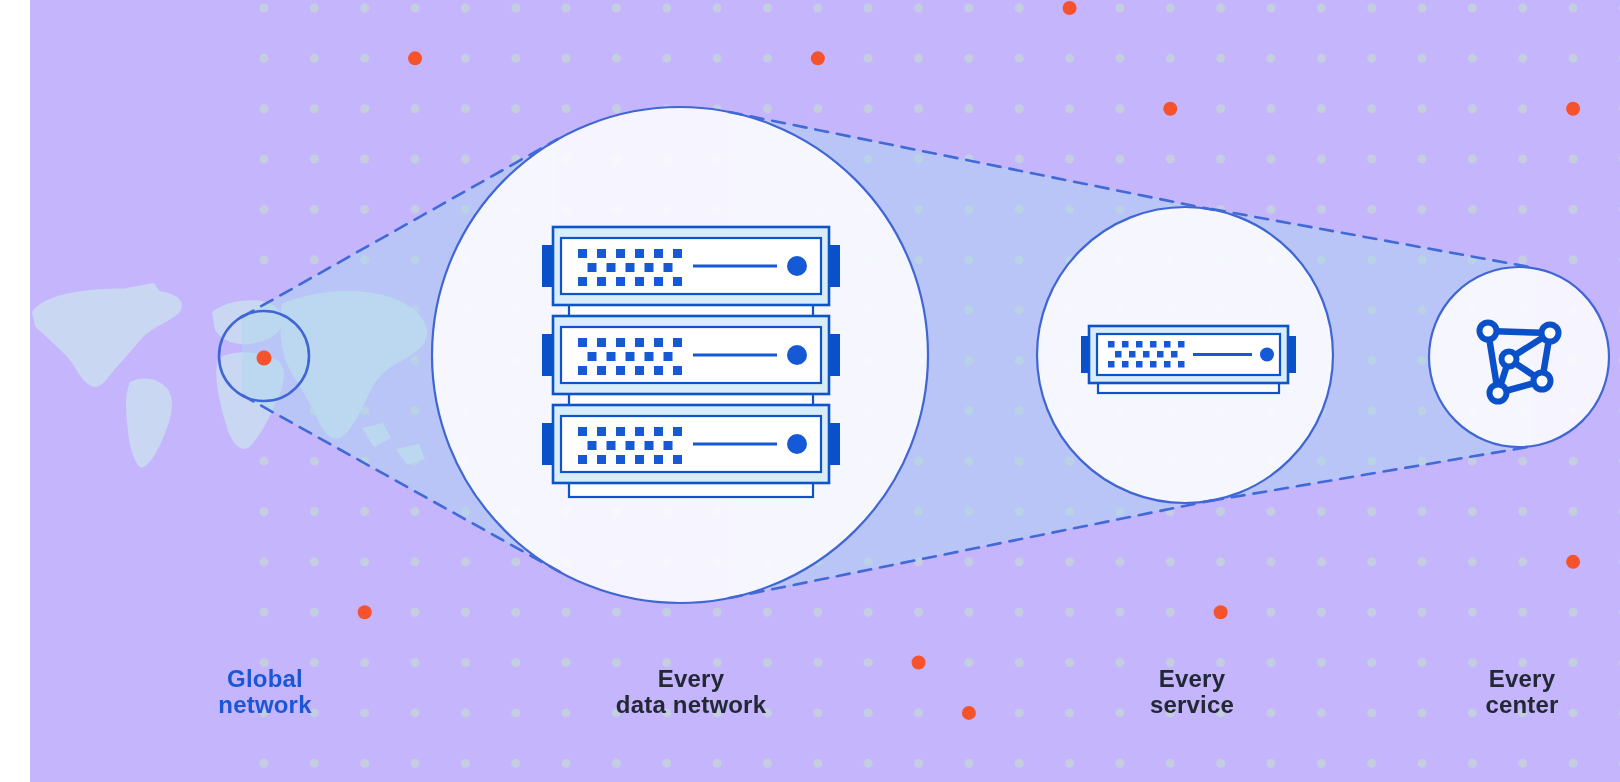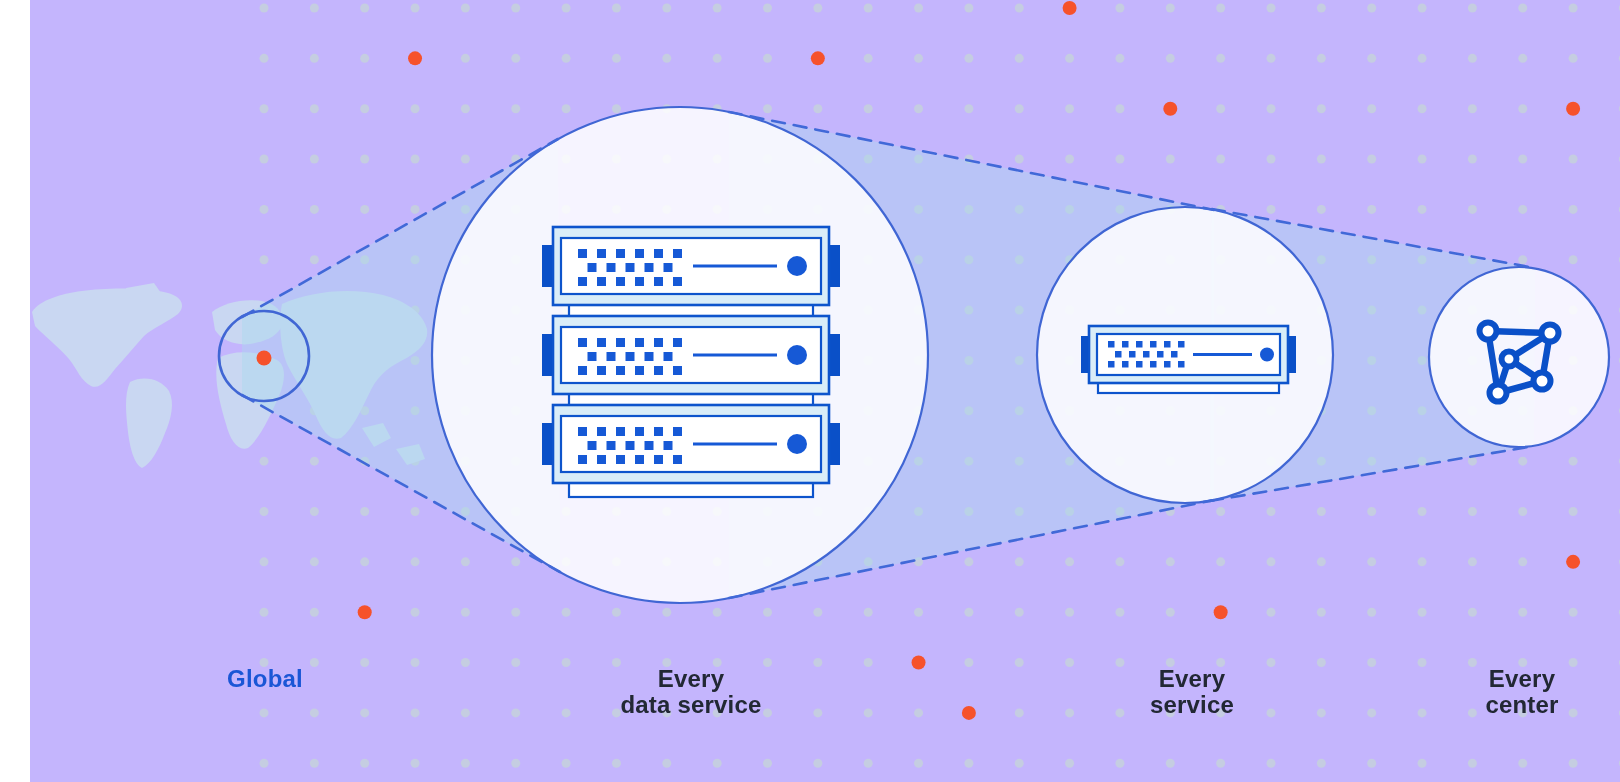--- a/index.html
+++ b/index.html
@@ -629,25 +629,26 @@
         <circle cx="1468" cy="393" r="8.5" fill="#ffffff" stroke="#0a50c8" stroke-width="6"></circle>
         <circle cx="1512" cy="381" r="8.5" fill="#ffffff" stroke="#0a50c8" stroke-width="6"></circle>
       </g>
       <g>
         <circle cx="234" cy="358" r="7.5" fill="#f6522b"></circle>
       </g>
     </svg>
 
   <div class="label blue" style="left: 135px; top: 666px; width: 200px; color: rgb(26, 86, 214);">
     <div>Global</div>
+    <div>network</div>
   </div>
 
   <div class="label" style="left: 531px; top: 666px; width: 260px; color: rgb(34, 40, 52);">
     <div>Every</div>
-    <div>data service</div>
+    <div>data network</div>
   </div>
 
   <div class="label" style="left: 1042px; top: 666px; width: 240px; color: rgb(34, 40, 52);">
     <div>Every</div>
     <div>service</div>
   </div>
 
   <div class="label" style="left: 1372px; top: 666px; width: 240px; color: rgb(34, 40, 52);">
     <div>Every</div>
     <div>center</div>

